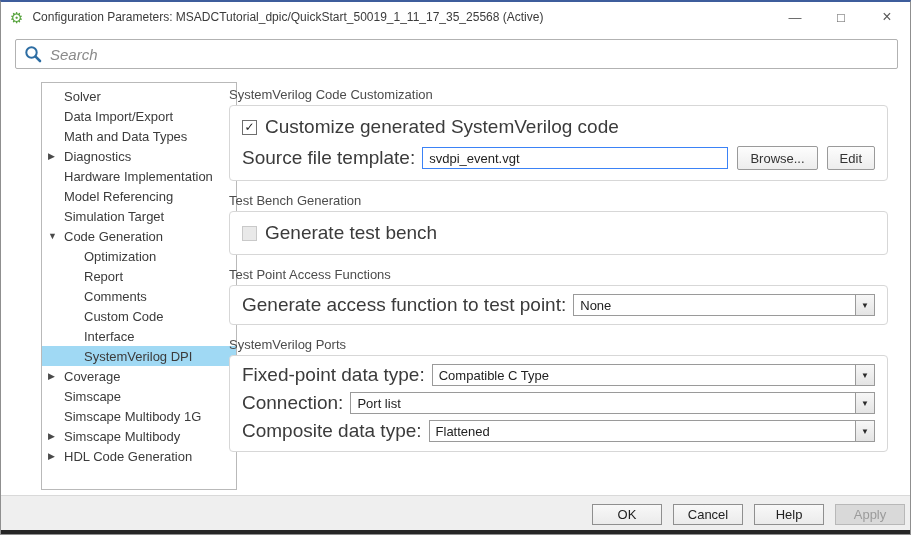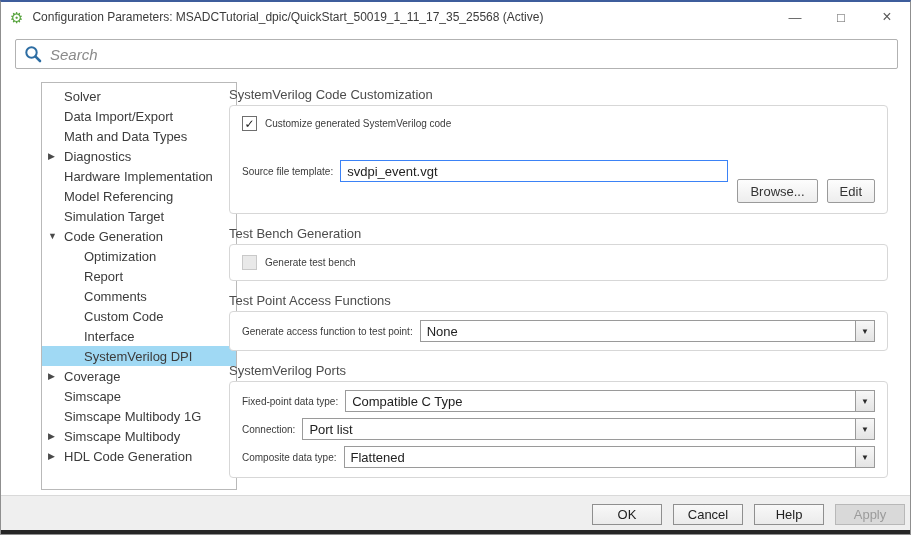--- a/index.html
+++ b/index.html
@@ -42,34 +42,34 @@
   .tree-item.lvl1 .tree-arrow { width:36px; }
   .tree-label { padding-left:2px; }
 
   
   .main { position:absolute; top:80px; left:228px; width:659px; }
   .sec-title { font-size:13px; color:#4c4c4c; margin-top:5px; margin-bottom:3px; line-height:15px; }
   .sec-title.mt { margin-top:12px; }
   .panel { border:1px solid #d7d7d7; border-radius:4px; background:#fff; padding:10px 12px; }
   .row { display:flex; align-items:center; }
   .row + .row { margin-top:8px; }
-  .lbl { font-size:10px; color:#3b3b3b; white-space:nowrap; }
+  .lbl { font-size:19px; color:#3b3b3b; white-space:nowrap; }
 
   .checkbox { width:15px; height:15px; border:1px solid #6e6e6e; background:#fff;
     display:flex; align-items:center; justify-content:center;
     font-size:12px; font-weight:bold; color:#1a1a1a; flex:0 0 auto; }
   .checkbox.disabled { background:#e9e9e9; border-color:#c9c9c9; }
   .cb-label { margin-left:8px; }
 
   .text-input { flex:1; height:22px; border:1px solid #3b82f6; padding:0 6px;
     font-family:"Liberation Sans", sans-serif; font-size:13px; color:#222;
     margin-left:7px; outline:none; background:#fff; }
   .btn { height:24px; padding:0 12px; margin-left:9px; font-size:13px; color:#333;
     background:linear-gradient(#fdfdfd,#ededed); border:1px solid #9a9a9a; border-radius:2px;
-    font-family:"Liberation Sans", sans-serif; cursor:default;margin-top:40px; }
+    font-family:"Liberation Sans", sans-serif; cursor:default; }
 
   .combo { flex:1; height:22px; margin-left:7px; border:1px solid #9a9a9a; background:#fff;
     display:flex; align-items:stretch; min-width:0; }
   .combo-value { flex:1; font-size:13px; color:#222; padding:0 6px; display:flex; align-items:center;
     overflow:hidden; white-space:nowrap; }
   .combo-btn { width:19px; flex:0 0 auto; border-left:1px solid #9a9a9a;
     background:linear-gradient(#f7f7f7,#e4e4e4); display:flex; align-items:center; justify-content:center;
     font-size:8px; color:#2b2b2b; }
 
   

